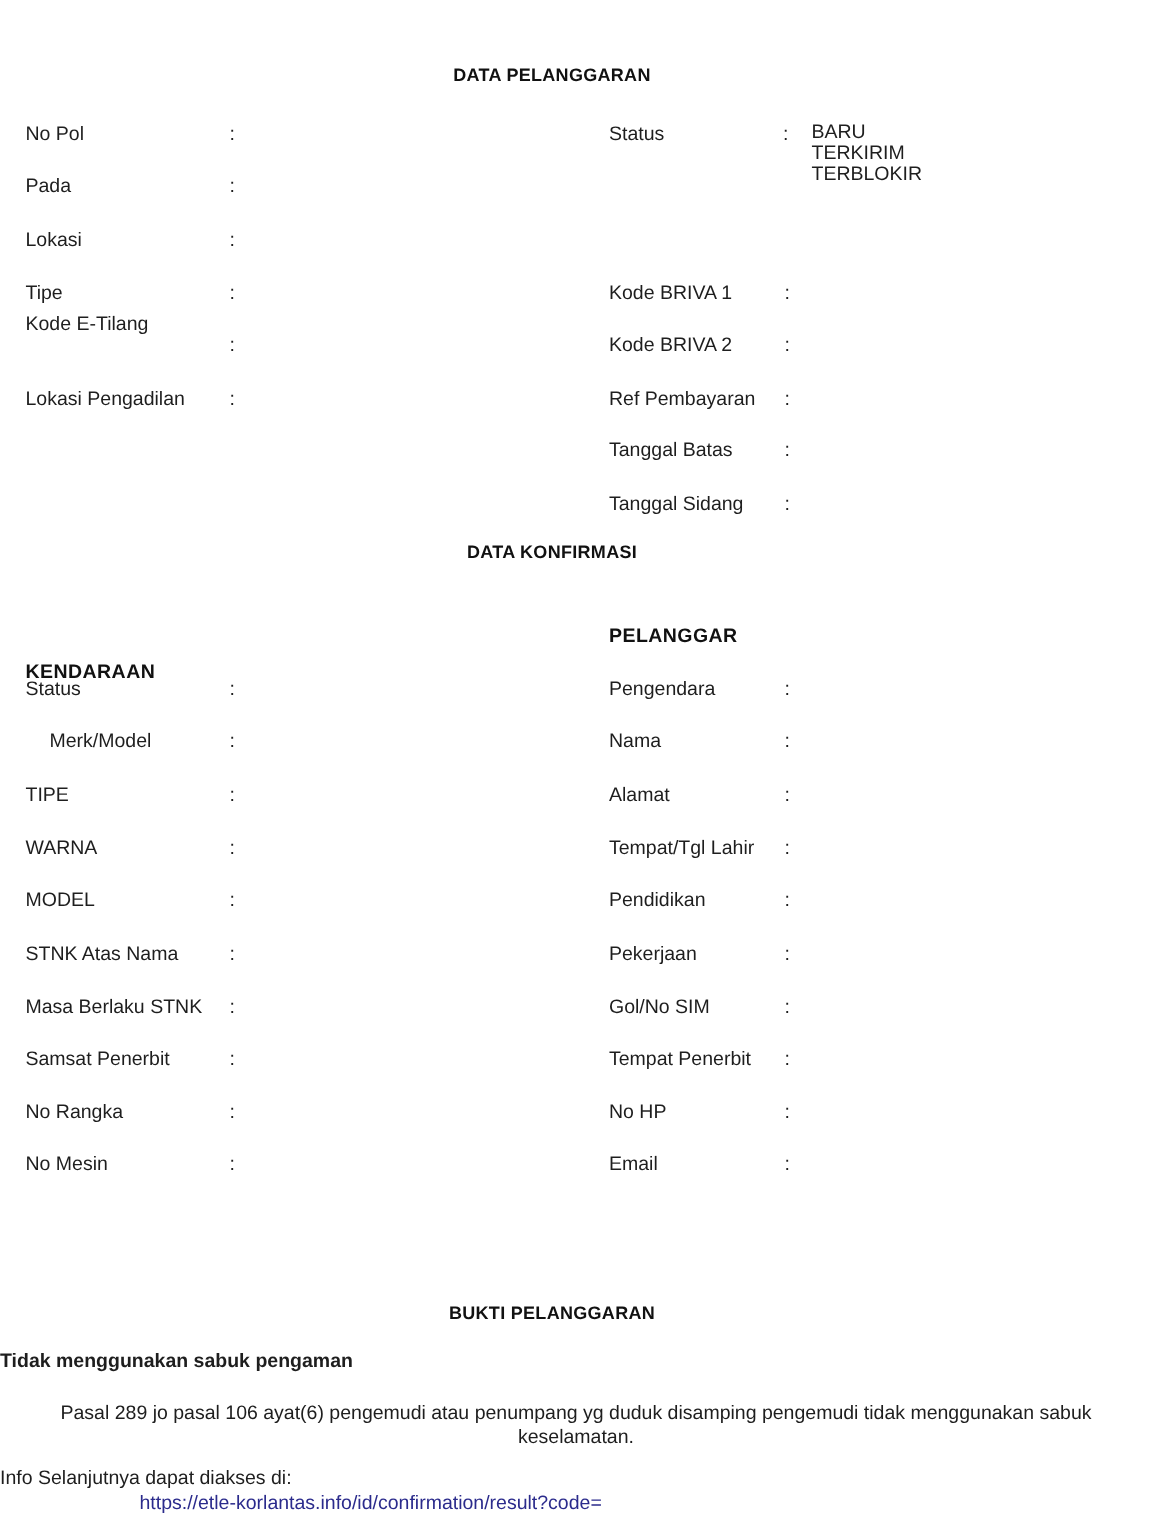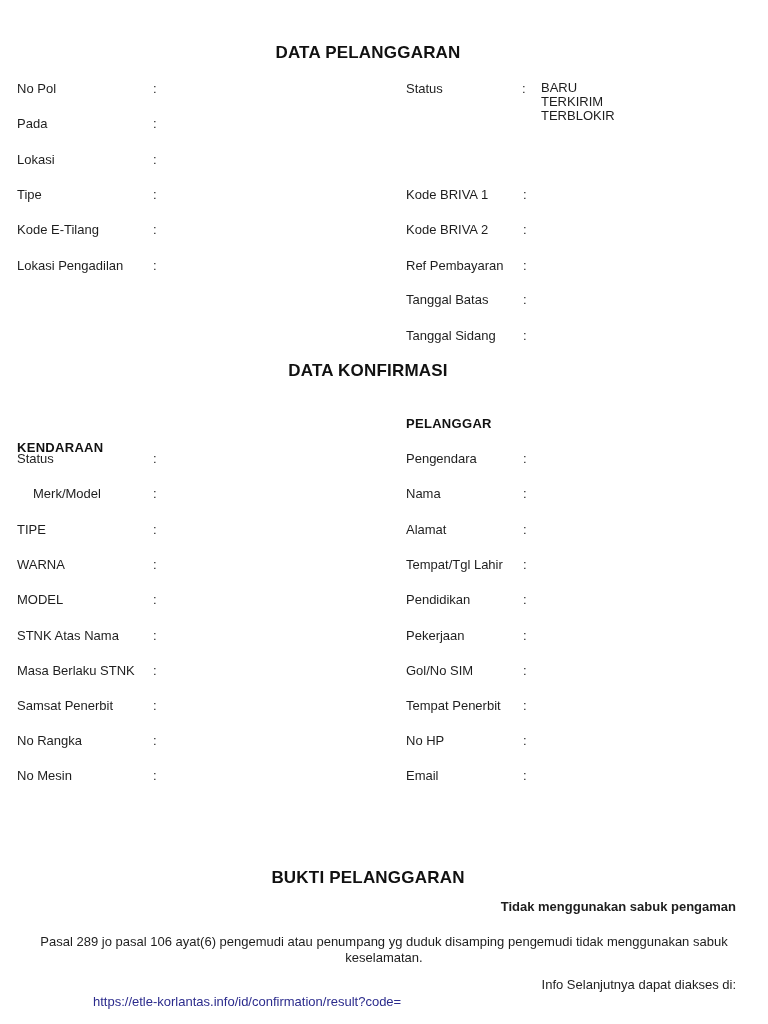--- a/index.html
+++ b/index.html
@@ -2,29 +2,29 @@
 <html><head>
 <meta charset="utf-8">
 <style>
   html, body { margin: 0; padding: 0; background: #ffffff; }
   body {
     width: 768px; height: 1024px; position: relative; overflow: hidden;
     font-family: "Liberation Sans", sans-serif; color: #1a1a1a;
   }
   .abs { position: absolute; white-space: nowrap; }
   .h-title {
-    font-weight: bold; font-size: 17px; letter-spacing: 0.2px; color: #111;
+    font-weight: bold; font-size: 12px; letter-spacing: 0.2px; color: #111;
     left: 0; width: 736px; text-align: center;
   }
   .label { font-size: 13px; color: #1e1e1e; }
   .colon { font-size: 13px; color: #1e1e1e; }
   .value { font-size: 13px; color: #1e1e1e; }
   .subhead { font-weight: bold; font-size: 13px; letter-spacing: 0.3px; color: #111; }
   .status-vals { font-size: 13px; line-height: 14px; color: #1e1e1e; }
-  .center { left: 0; width: 736px; text-align: right; font-size: 13px; color: #1e1e1e; white-space: normal; }
+  .center { left: 0; width: 736px; text-align: left; font-size: 13px; color: #1e1e1e; white-space: normal; }
   .center-wide { left: 0; width: 768px; text-align: center; font-size: 13px; color: #1e1e1e; white-space: normal; line-height: 16px; }
   .link { color: #2b2b8c; text-decoration: none; font-size: 13px; }
 </style>
 </head>
 <body>
 
 <div class="abs h-title" style="top:43px;">DATA PELANGGARAN</div>
 
 <div>
   <div class="abs label" style="left:17px; top:81px;">No Pol</div>
@@ -36,21 +36,21 @@
   <div class="abs value" style="left:163px; top:116px;"></div>
 
   <div class="abs label" style="left:17px; top:152px;">Lokasi</div>
   <div class="abs colon" style="left:153px; top:152px;">:</div>
   <div class="abs value" style="left:163px; top:152px;"></div>
 
   <div class="abs label" style="left:17px; top:187px;">Tipe</div>
   <div class="abs colon" style="left:153px; top:187px;">:</div>
   <div class="abs value" style="left:163px; top:187px;"></div>
 
-  <div class="abs label" style="left:17px; top:222px;">Kode E-Tilang</div>
+  <div class="abs label" style="left:17px; top:208px;">Kode E-Tilang</div>
   <div class="abs colon" style="left:153px; top:222px;">:</div>
   <div class="abs value" style="left:163px; top:222px;"></div>
 
   <div class="abs label" style="left:17px; top:258px;">Lokasi Pengadilan</div>
   <div class="abs colon" style="left:153px; top:258px;">:</div>
   <div class="abs value" style="left:163px; top:258px;"></div>
 </div>
 
 <div>
   <div class="abs label" style="left:406px; top:81px;">Status</div>

